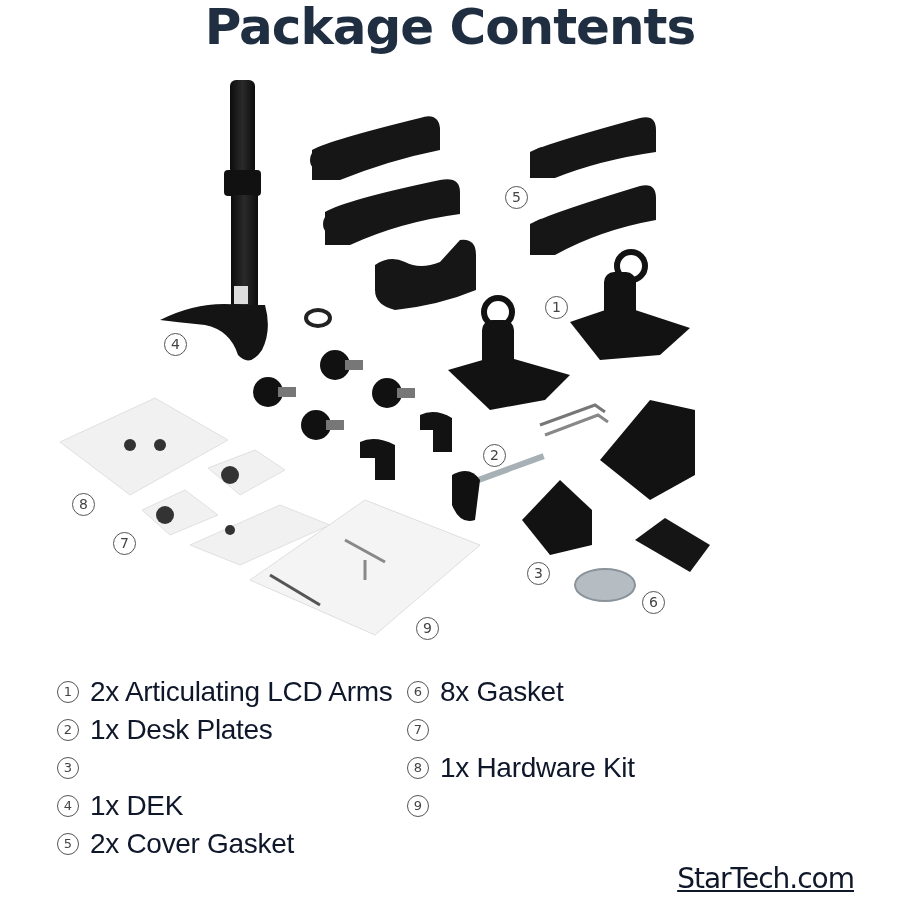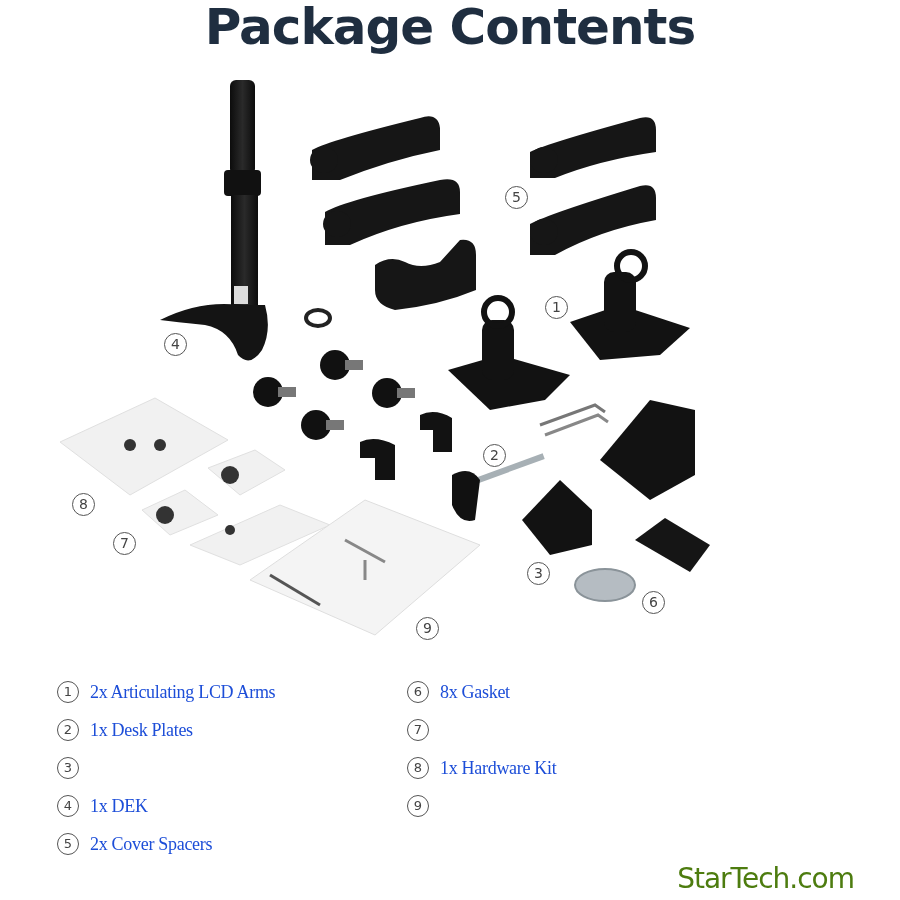--- a/index.html
+++ b/index.html
@@ -19,24 +19,24 @@
   .legend {
     position: absolute; left: 57px; top: 677px; width: 760px;
     display: grid; grid-template-columns: 350px 400px; row-gap: 8px;
   }
   .legend-item { display: flex; align-items: center; height: 30px; }
   .legend-num {
     width: 22px; height: 22px; border: 1.2px solid #555; border-radius: 50%;
     font-family: "DejaVu Sans", sans-serif; font-size: 13px; color: #444;
     text-align: center; line-height: 19px; margin-right: 11px; flex: none;
   }
-  .legend-text { font-family: Liberation Serif, serif; font-size: 18px; color: #1d4ed8; letter-spacing: -0.3px; }
+  .legend-text { font-family: Liberation Sans, sans-serif; font-size: 28px; color: #0f172a; letter-spacing: -0.3px; }
   .watermark {
     position: absolute; right: 46px; top: 862px; font-family: "DejaVu Sans", sans-serif;
-    font-size: 28px; color: #4d7c0f; letter-spacing: -1px;
+    font-size: 28px; color: #0f172a; letter-spacing: -1px; text-decoration: underline;
   }
 </style>
 </head>
 <body>
 
 <h1 class="title">Package Contents</h1>
 
 <svg class="stage" viewBox="0 0 900 660" xmlns="http://www.w3.org/2000/svg">
   <defs>
     <linearGradient id="blk" x1="0" x2="1">
@@ -157,17 +157,17 @@
     </div>
   <div class="legend-item">
       <span class="legend-num">4</span>
       <span class="legend-text">1x DEK</span>
     </div>
   <div class="legend-item">
       <span class="legend-num">9</span>
     </div>
   <div class="legend-item">
       <span class="legend-num">5</span>
-      <span class="legend-text">2x Cover Spacers</span>
+      <span class="legend-text">2x Cover Gasket</span>
     </div>
 </div>
 
 <div class="watermark">StarTech.com</div>
 
 </body></html>

